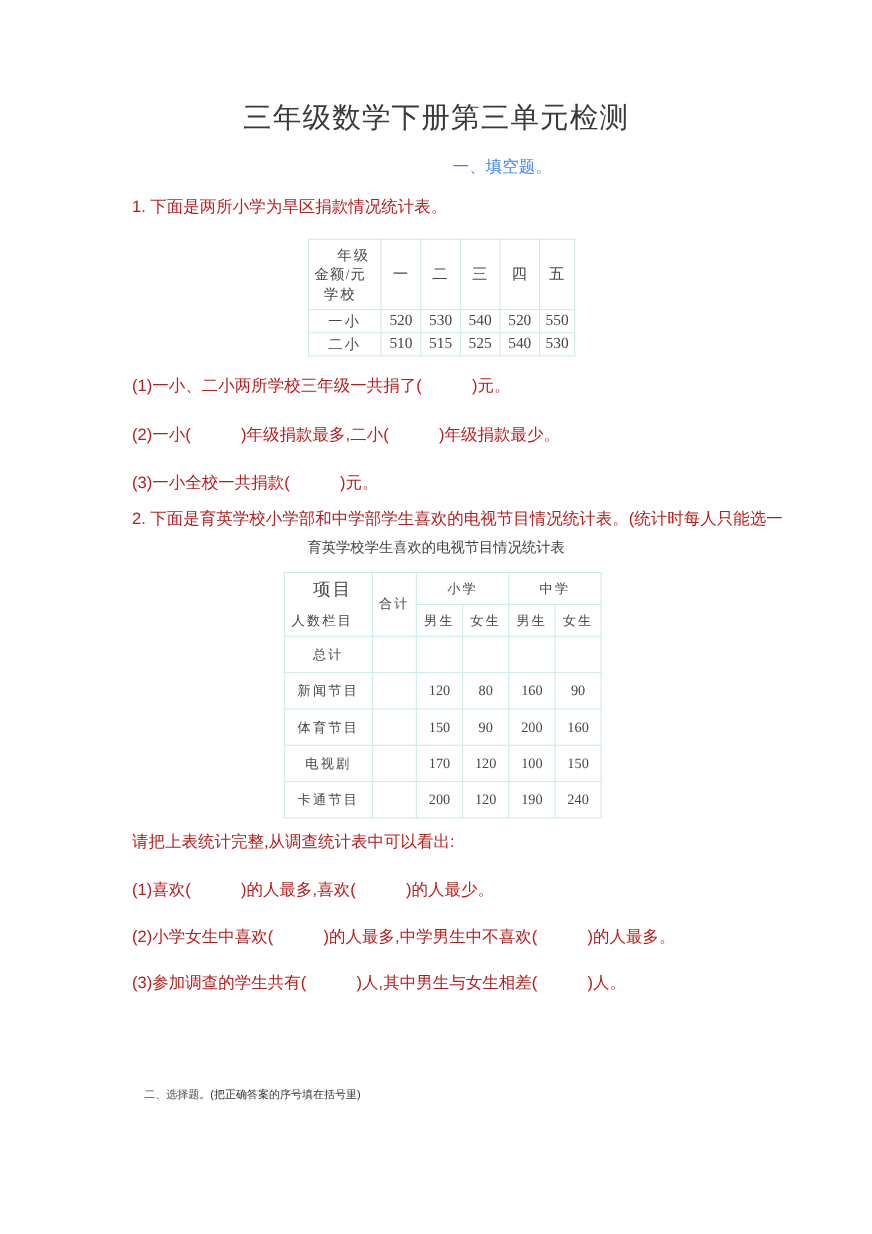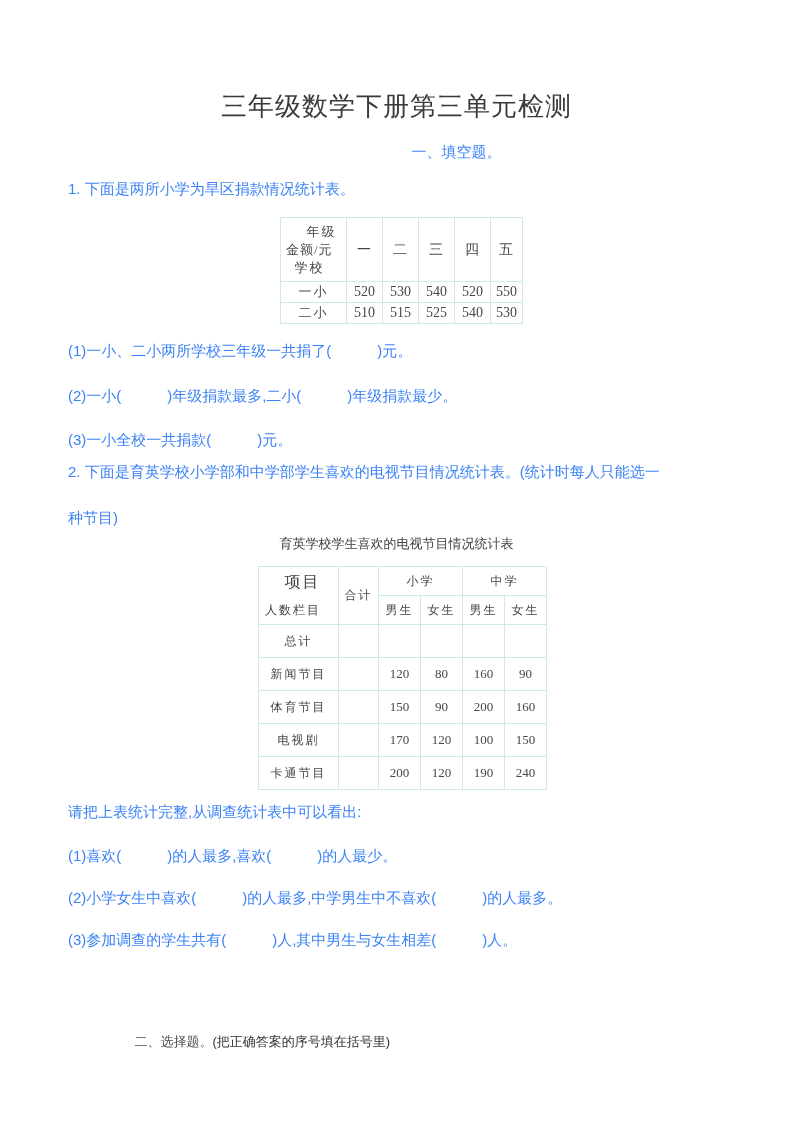--- a/index.html
+++ b/index.html
@@ -27,23 +27,23 @@
     margin: 20px 0 0 120px;
     font-family: "Liberation Serif", "DejaVu Serif", serif;
     font-size: 15px;
     color: #3b82f6;
     line-height: 20px;
     white-space: pre-wrap;
     text-align: center;
   }
 
   .lead, .qline, .note {
-    margin-left: 68px;
+    margin-left: 120px;
     font-size: 15px;
-    color: #3b82f6;
+    color: #b91c1c;
     line-height: 20px;
     white-space: pre-wrap;
   }
   .lead { margin-top: 17px; }
 
   
   table { border-collapse: collapse; table-layout: fixed; }
   td {
     border: 1px solid #cdeaea;
     text-align: center;
@@ -87,21 +87,21 @@
   .gap-q1-sub1 { margin-top: 17px; }
   .gap-25 { margin-top: 25px; }
   .gap-24 { margin-top: 24px; }
   .gap-22 { margin-top: 22px; }
   .gap-12 { margin-top: 12px; }
   .lead2-line2 { margin-top: 26px; }
   .note { margin-top: 12px; }
 
   .sec2 {
     margin: 60px 0 0 120px;
-    font-size: 13px;
+    font-size: 10px;
     line-height: 21px;
     white-space: pre-wrap;
   }
   .sec2 .serif-part { font-family: "Liberation Serif", "DejaVu Serif", serif; color: #4a4a4a; }
   .sec2 .sans-part { font-family: "Liberation Sans", sans-serif; color: #333333; }
 </style>
 </head>
 <body>
 
 <div class="page">
@@ -151,21 +151,20 @@
         <td>530</td>
       </tr>
     </tbody>
   </table>
 
   <div class="qline gap-q1-sub1">(1)一小、二小两所学校三年级一共捐了(           )元。</div>
   <div class="qline gap-25">(2)一小(           )年级捐款最多,二小(           )年级捐款最少。</div>
   <div class="qline gap-24">(3)一小全校一共捐款(           )元。</div>
 
   <div class="lead gap-12" style="margin-top:12px">2. 下面是育英学校小学部和中学部学生喜欢的电视节目情况统计表。(统计时每人只能选一</div>
-  <div class="qline lead2-line2">种节目)</div>
 
   <div class="t2-title">育英学校学生喜欢的电视节目情况统计表</div>
 
   <table class="t2">
     <colgroup>
       <col style="width:80px">
         <col style="width:40px">
         <col style="width:42px">
       <col style="width:42px">
         <col style="width:42px">

